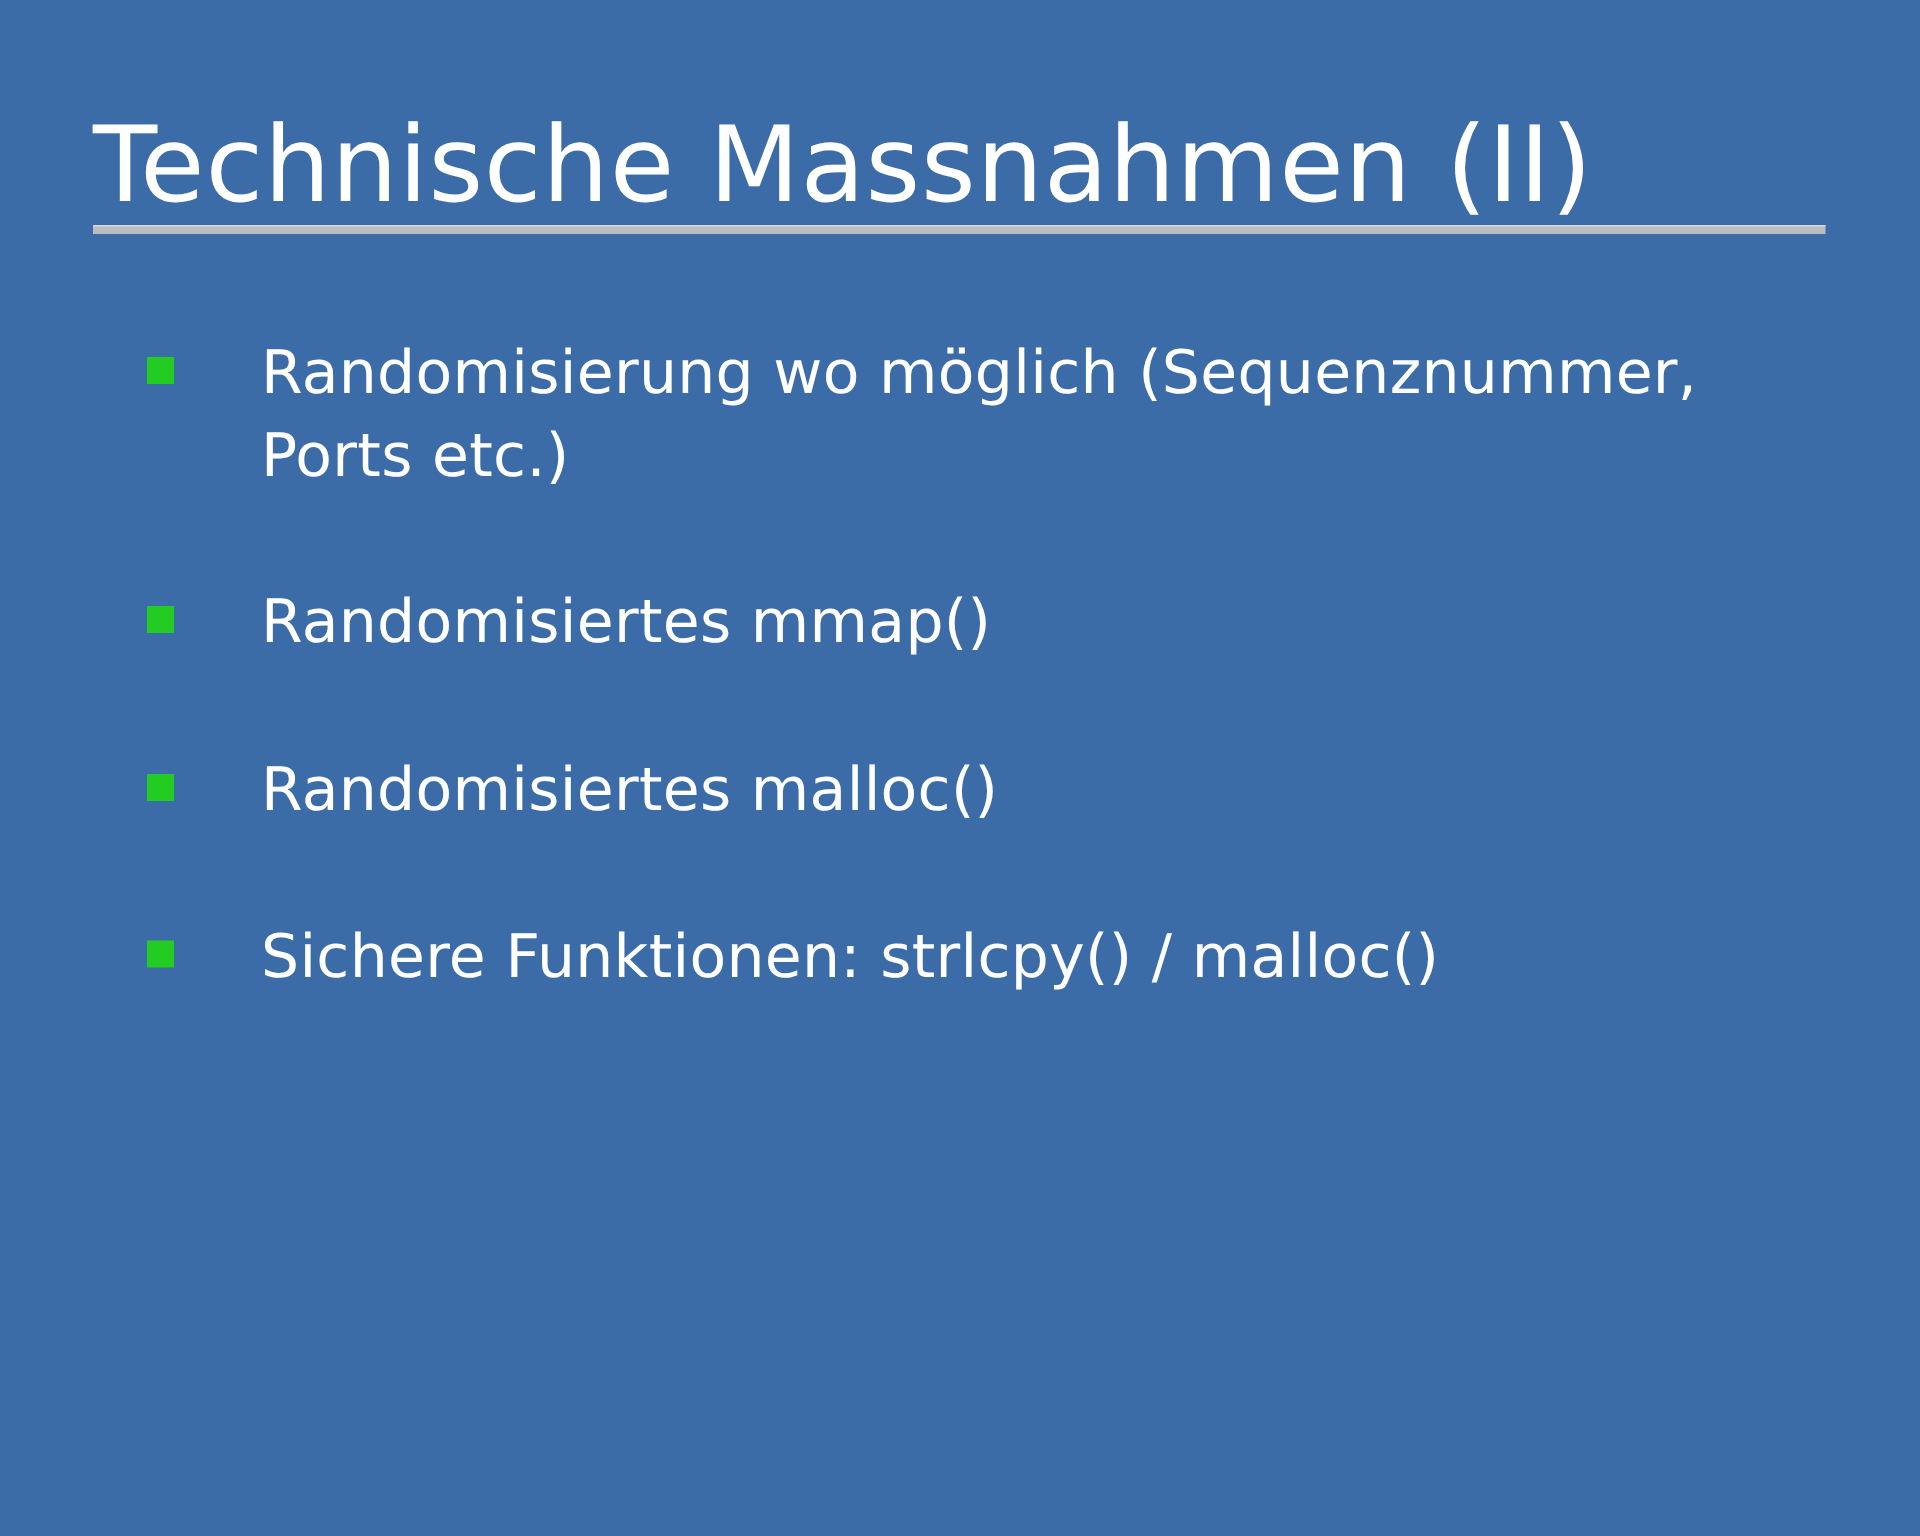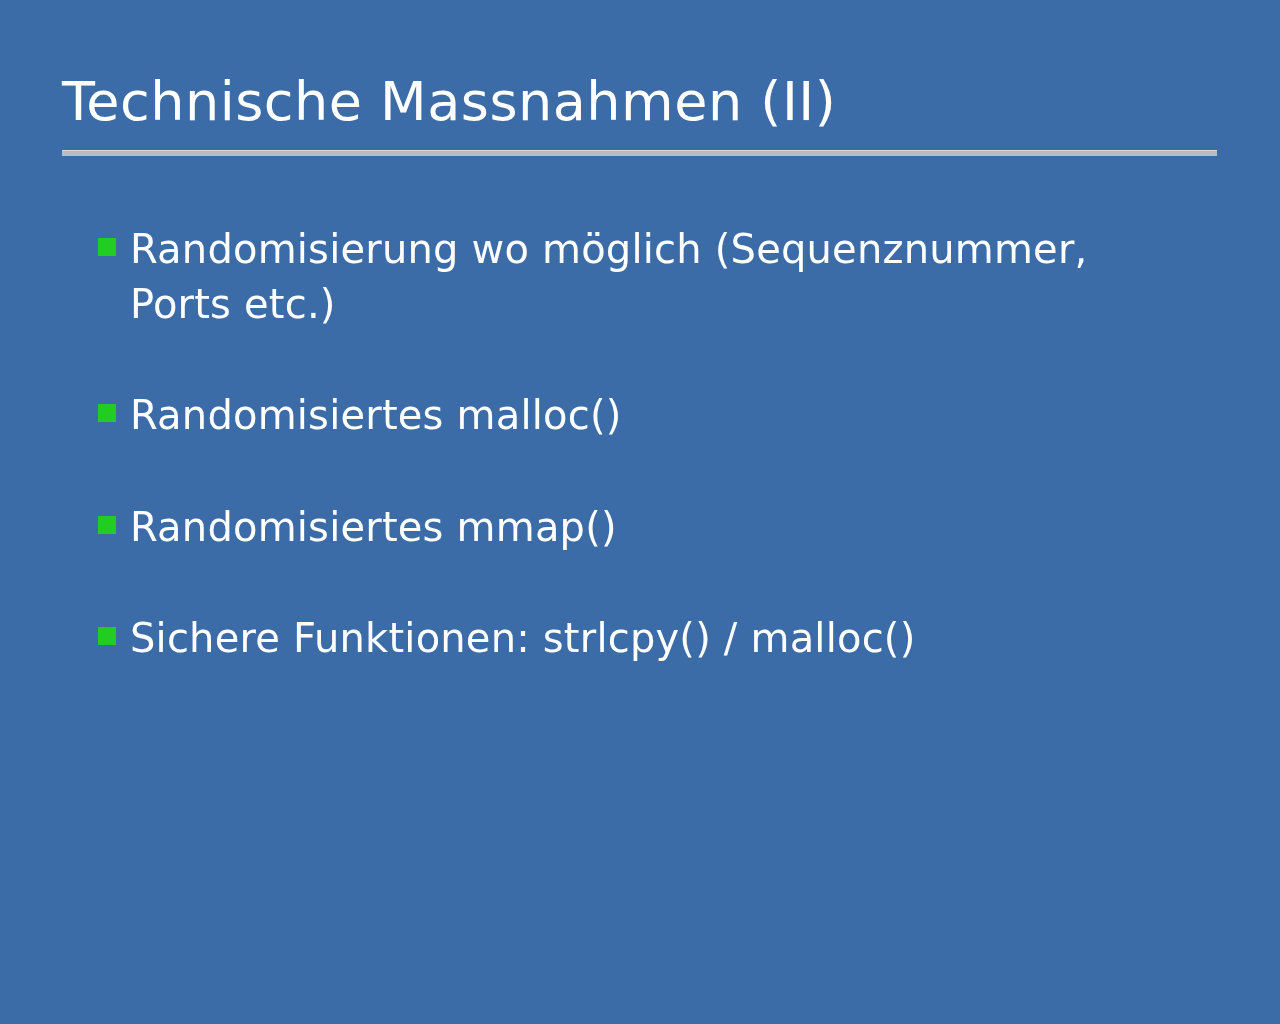--- a/index.html
+++ b/index.html
@@ -19,21 +19,21 @@
     height: 1024px;
     background: #3b6ca8;
     box-sizing: border-box;
   }
   .slide-title {
     position: absolute;
     left: 62px;
     top: 72px;
     width: 1160px;
     font-family: "DejaVu Sans", sans-serif;
-    font-size: 54px;
+    font-size: 70px;
     font-weight: 400;
     color: #ffffff;
     letter-spacing: 0.5px;
     line-height: 1.1;
     white-space: nowrap;
   }
   .title-rule {
     position: absolute;
     left: 62px;
     top: 150px;
@@ -45,20 +45,21 @@
   .bullets {
     position: absolute;
     left: 98px;
     top: 222px;
     width: 1120px;
   }
   .bullet-row {
     display: flex;
     align-items: flex-start;
     margin-bottom: 56px;
+    gap: 44px;
   }
   .bullet-marker {
     flex: 0 0 auto;
     width: 18px;
     height: 18px;
     background: #22cc22;
     margin-top: 16px;
     margin-right: 14px;
   }
   .bullet-text {
@@ -84,26 +85,26 @@
 
   <div class="bullets">
 
     <div class="bullet-row wrap">
       <span class="bullet-marker"></span>
       <span class="bullet-text">Randomisierung wo möglich (Sequenznummer, Ports etc.)</span>
     </div>
 
     <div class="bullet-row">
       <span class="bullet-marker"></span>
-      <span class="bullet-text">Randomisiertes malloc()</span>
+      <span class="bullet-text">Randomisiertes mmap()</span>
     </div>
 
     <div class="bullet-row">
       <span class="bullet-marker"></span>
-      <span class="bullet-text">Randomisiertes mmap()</span>
+      <span class="bullet-text">Randomisiertes malloc()</span>
     </div>
 
     <div class="bullet-row">
       <span class="bullet-marker"></span>
       <span class="bullet-text">Sichere Funktionen: strlcpy() / malloc()</span>
     </div>
 
   </div>
 </div>
 

